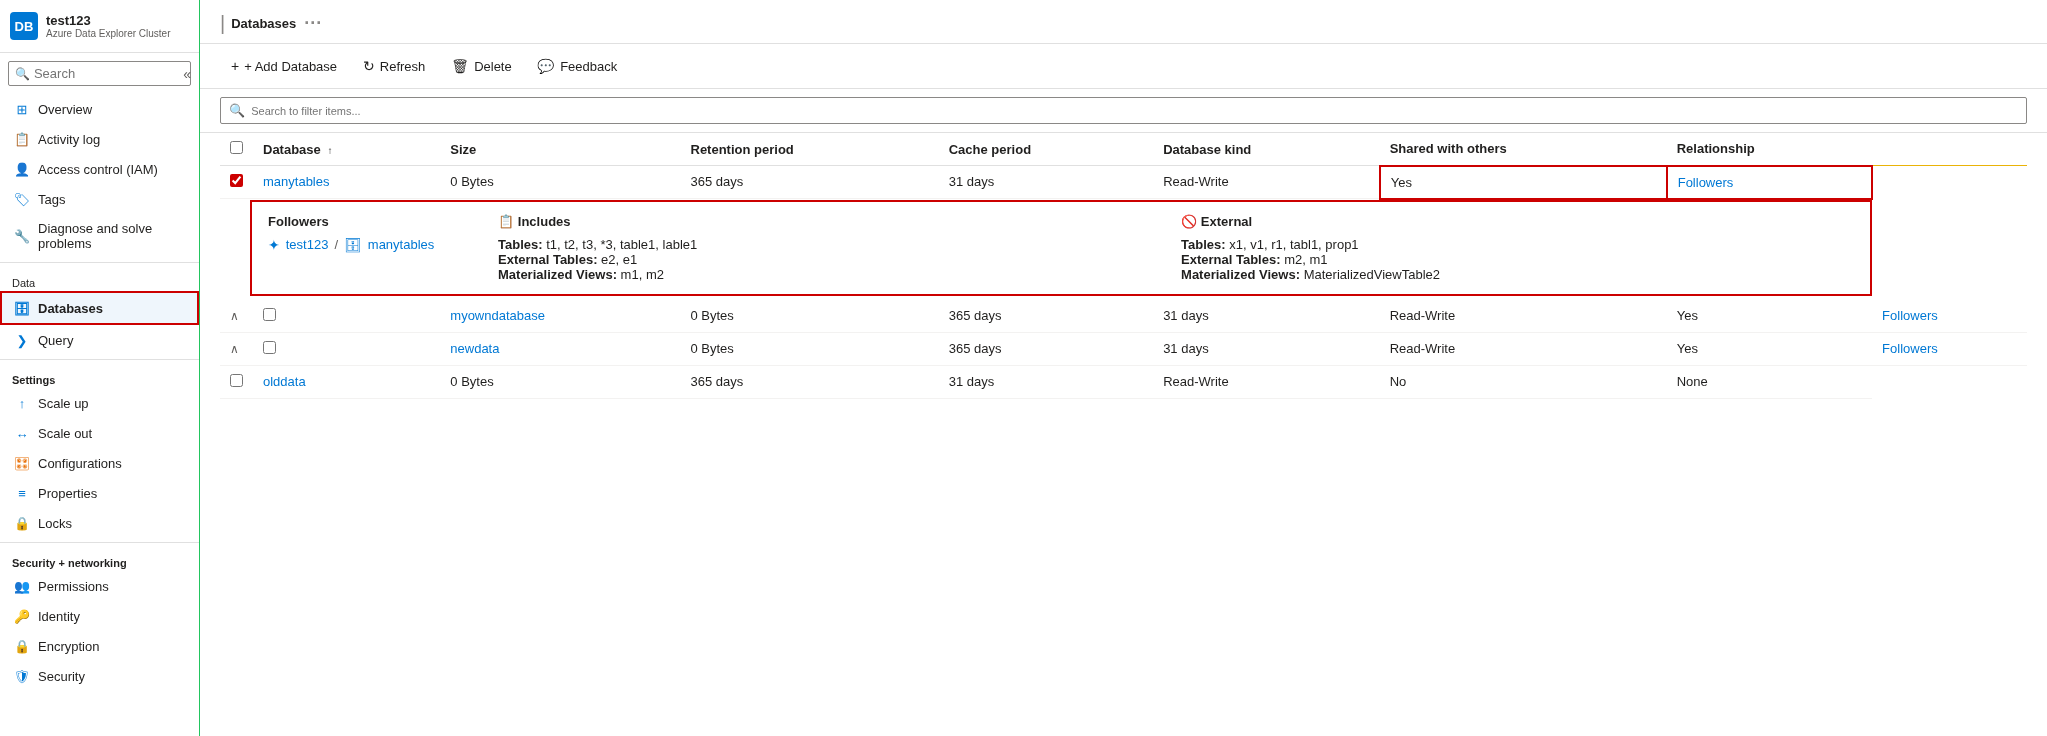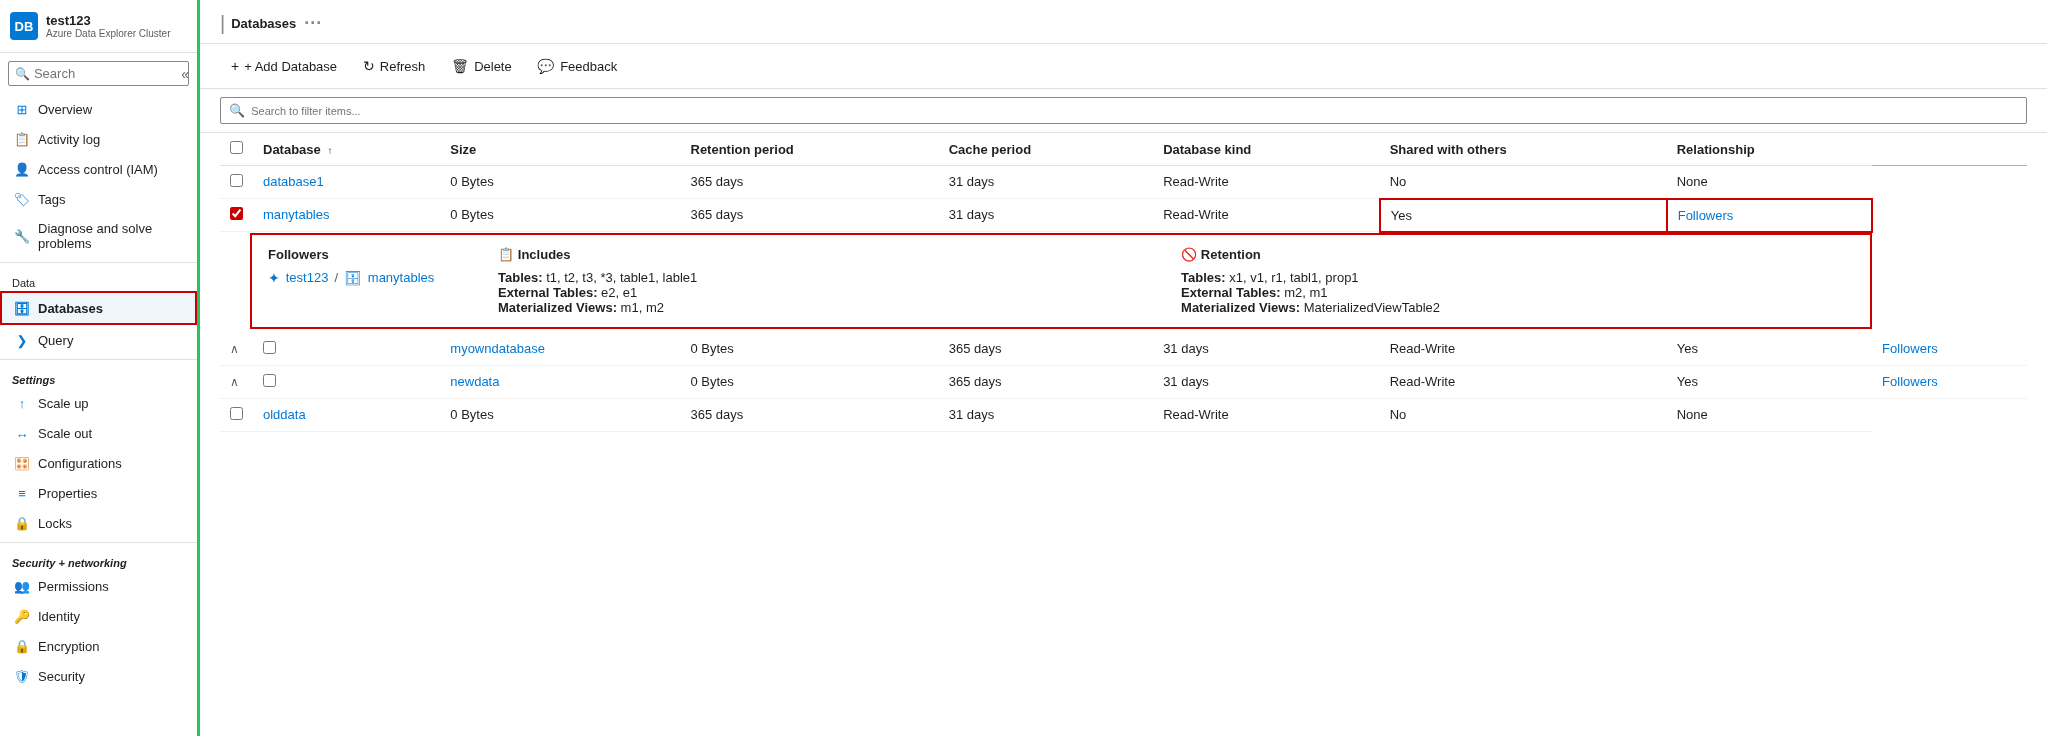--- a/index.html
+++ b/index.html
@@ -3,21 +3,21 @@
   <meta charset="utf-8">
   <style>
     * { box-sizing: border-box; margin: 0; padding: 0; font-family: 'Segoe UI', Arial, sans-serif; font-size: 13px; }
     body { display: flex; height: 736px; overflow: hidden; background: #f3f2f1; }
 
     
     .sidebar {
       width: 200px;
       min-width: 200px;
       background: #fff;
-      border-right: 3px solid #22c55e;
+      border-right: 1px solid #22c55e;
       display: flex;
       flex-direction: column;
       overflow-y: auto;
     }
     .sidebar-header {
       display: flex;
       align-items: center;
       padding: 12px 10px;
       border-bottom: 1px solid #e0e0e0;
     }
@@ -205,21 +205,21 @@
 
     
     .icon-blue { color: #0078d4; }
     .icon-orange { color: #e8720c; }
     .icon-red { color: #a4262c; }
 
     
     .sort-icon { font-size: 10px; margin-left: 3px; }
 
     .data-section { font-size: 11px; font-weight: 400; color: #201f1e; padding: 10px 12px 2px 12px; }
-    .settings-section { font-size: 11px; font-weight: 700; color: #201f1e; padding: 10px 12px 2px 12px; font-style: italic; }
+    .settings-section { font-size: 11px; font-weight: 700; color: #201f1e; padding: 10px 12px 2px 12px; }
   </style>
 </head>
 <body>
 
 <div class="sidebar">
   <div class="sidebar-header">
     <div class="sidebar-logo">
       <span>DB</span>
     </div>
     <div>
@@ -376,34 +376,20 @@
           <th>
             <span>Shared with others</span>
           </th>
           <th>
             <span>Relationship</span>
           </th>
         </tr>
       </thead>
       <tbody>
 
-        <tr>
-          <td>
-            <input type="checkbox" style="">
-          </td>
-          <td>
-            <a class="link-cell">database1</a>
-          </td>
-          <td>0 Bytes</td>
-          <td>365 days</td>
-          <td>31 days</td>
-          <td>Read-Write</td>
-          <td>No</td>
-          <td>None</td>
-        </tr>
 
 
         <tr class="manytables-row">
           <td style="vertical-align:middle;">
             <input type="checkbox" checked="" style="accent-color: rgb(204, 0, 0);">
           </td>
           <td>
             <a class="link-cell">manytables</a>
           </td>
           <td>0 Bytes</td>
@@ -449,21 +435,21 @@
                   </div>
                   <div>
                     <span class="expanded-detail-label">Materialized Views:</span>
                     <span class="expanded-detail-value">m1, m2</span>
                   </div>
                 </div>
 
                 <div>
                   <div class="expanded-section-title">
                     <span style="font-size:13px;">🚫</span>
-                    <span>Retention</span>
+                    <span>External</span>
                   </div>
                   <div>
                     <span class="expanded-detail-label">Tables:</span>
                     <span class="expanded-detail-value">x1, v1, r1, tabl1, prop1</span>
                   </div>
                   <div>
                     <span class="expanded-detail-label">External Tables:</span>
                     <span class="expanded-detail-value">m2, m1</span>
                   </div>
                   <div>

